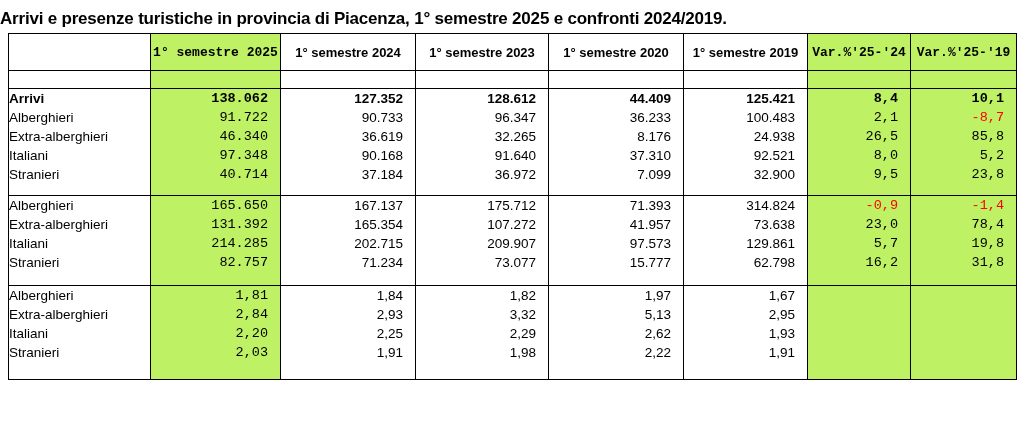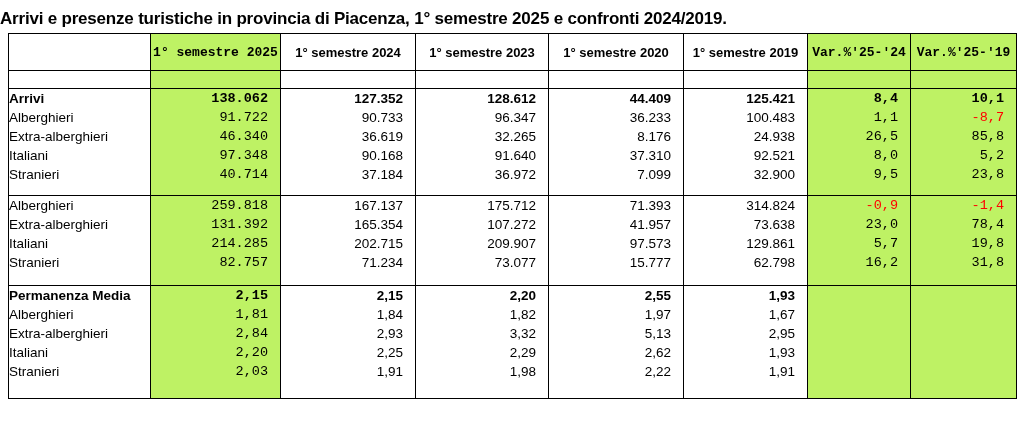--- a/index.html
+++ b/index.html
@@ -84,21 +84,21 @@
         <td class="num-cell shade">8,4</td>
         <td class="num-cell shade">10,1</td>
       </tr>
       <tr>
         <td class="label-cell">Alberghieri</td>
         <td class="num-cell shade">91.722</td>
         <td class="num-cell">90.733</td>
         <td class="num-cell">96.347</td>
         <td class="num-cell">36.233</td>
         <td class="num-cell">100.483</td>
-        <td class="num-cell shade">1,1</td>
+        <td class="num-cell shade">2,1</td>
         <td class="num-cell shade neg">-8,7</td>
       </tr>
       <tr>
         <td class="label-cell">Extra-alberghieri</td>
         <td class="num-cell shade">46.340</td>
         <td class="num-cell">36.619</td>
         <td class="num-cell">32.265</td>
         <td class="num-cell">8.176</td>
         <td class="num-cell">24.938</td>
         <td class="num-cell shade">26,5</td>
@@ -129,21 +129,21 @@
         <td class="shade"></td>
         <td></td>
         <td></td>
         <td></td>
         <td></td>
         <td class="shade"></td>
         <td class="shade"></td>
       </tr>
       <tr>
         <td class="label-cell">Alberghieri</td>
-        <td class="num-cell shade">259.818</td>
+        <td class="num-cell shade">165.650</td>
         <td class="num-cell">167.137</td>
         <td class="num-cell">175.712</td>
         <td class="num-cell">71.393</td>
         <td class="num-cell">314.824</td>
         <td class="num-cell shade neg">-0,9</td>
         <td class="num-cell shade neg">-1,4</td>
       </tr>
       <tr>
         <td class="label-cell">Extra-alberghieri</td>
         <td class="num-cell shade">131.392</td>
@@ -177,30 +177,20 @@
       <tr class="sp-14 section-end">
         <td></td>
         <td class="shade"></td>
         <td></td>
         <td></td>
         <td></td>
         <td></td>
         <td class="shade"></td>
         <td class="shade"></td>
       </tr>
-      <tr class="total-row">
-        <td class="label-cell">Permanenza Media</td>
-        <td class="num-cell shade">2,15</td>
-        <td class="num-cell">2,15</td>
-        <td class="num-cell">2,20</td>
-        <td class="num-cell">2,55</td>
-        <td class="num-cell">1,93</td>
-        <td class="num-cell shade"></td>
-        <td class="num-cell shade"></td>
-      </tr>
       <tr>
         <td class="label-cell">Alberghieri</td>
         <td class="num-cell shade">1,81</td>
         <td class="num-cell">1,84</td>
         <td class="num-cell">1,82</td>
         <td class="num-cell">1,97</td>
         <td class="num-cell">1,67</td>
         <td class="num-cell shade"></td>
         <td class="num-cell shade"></td>
       </tr>

